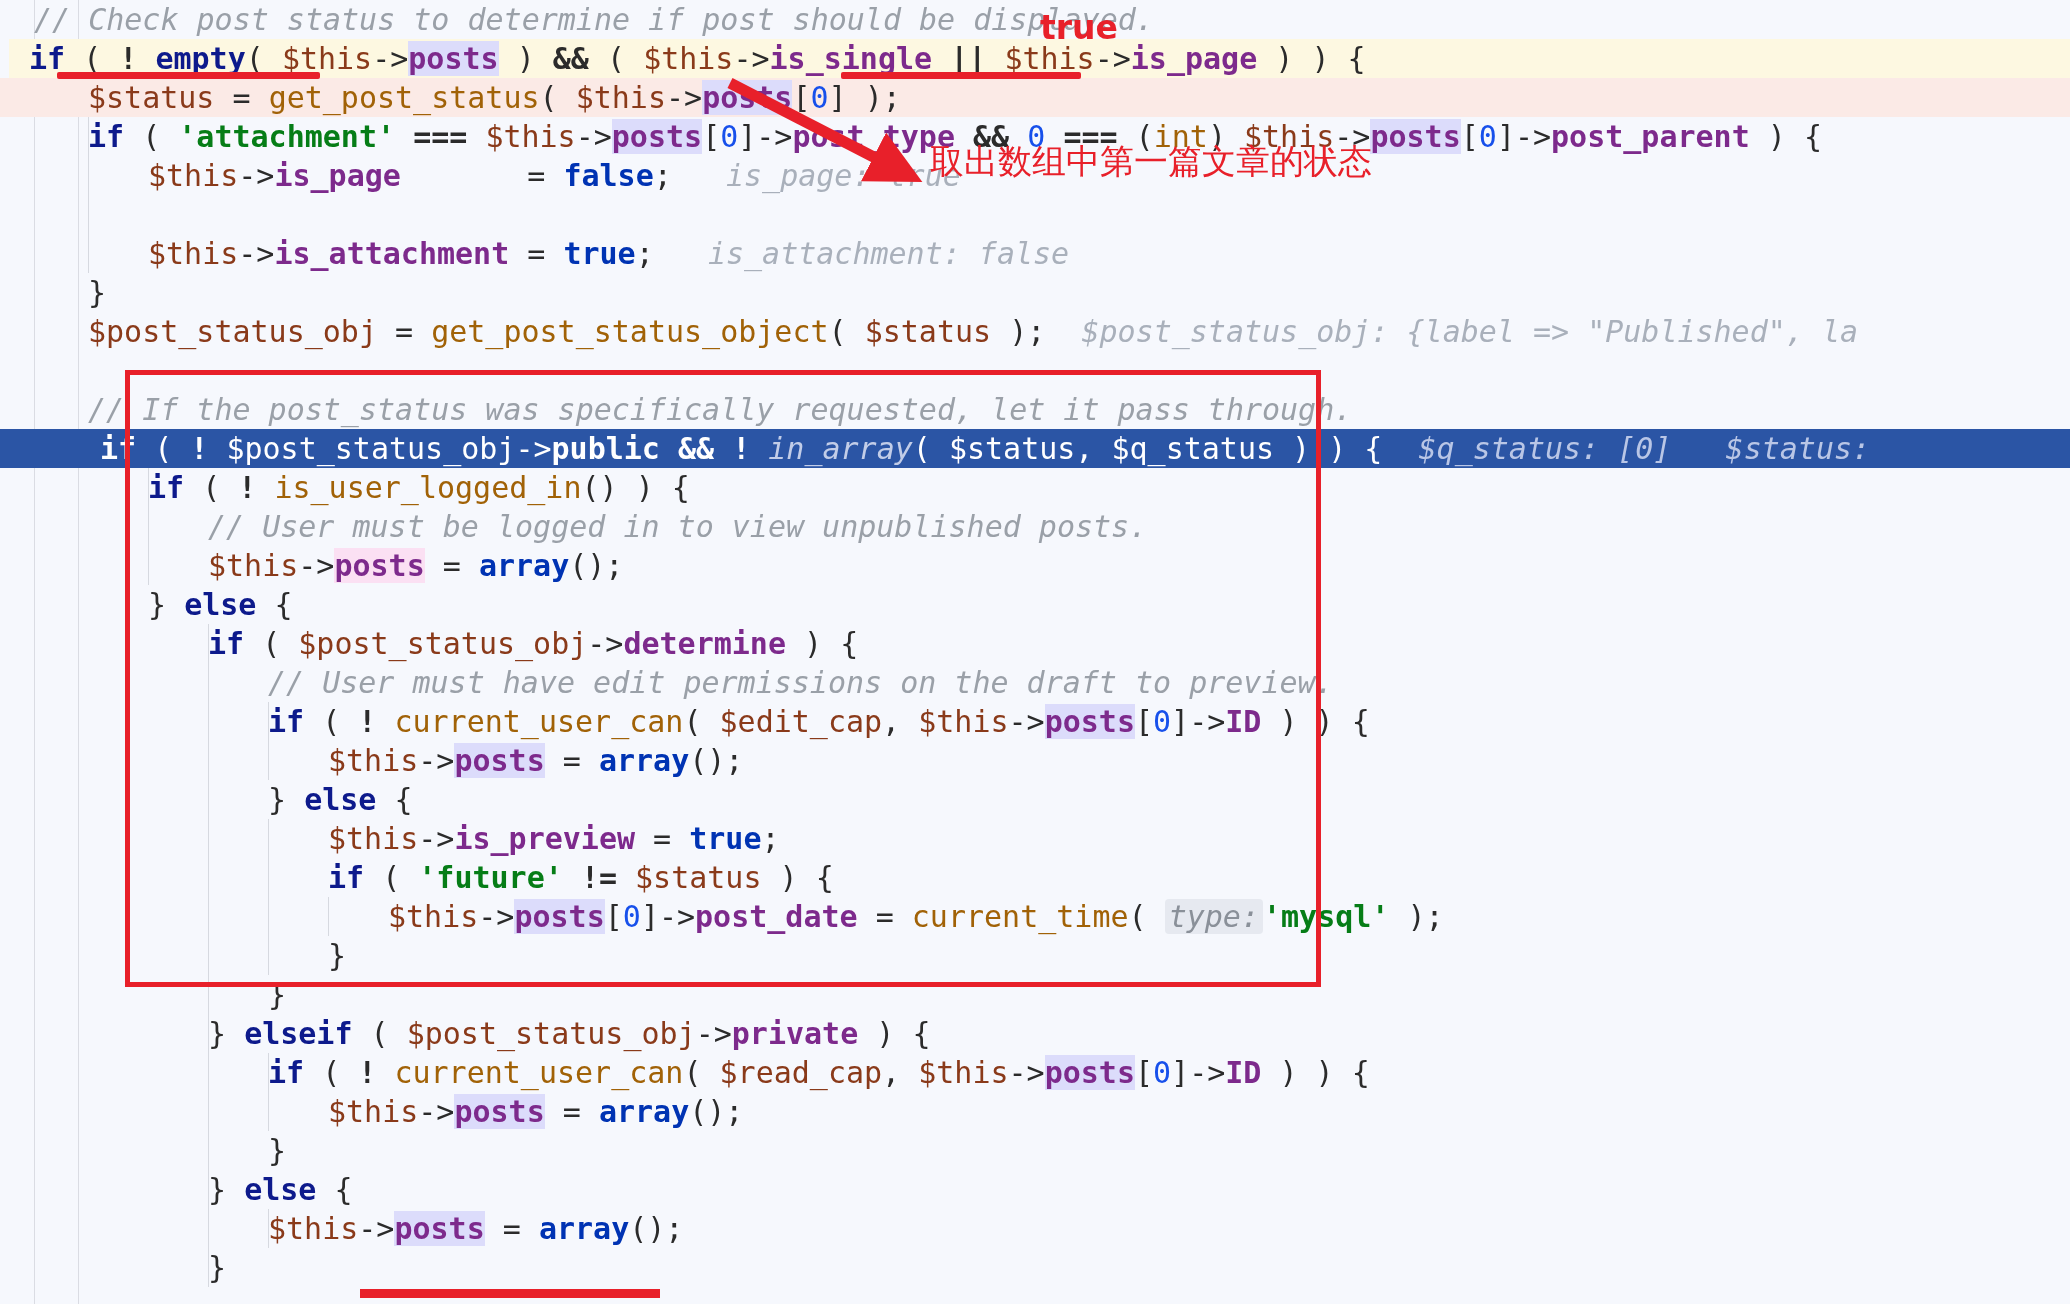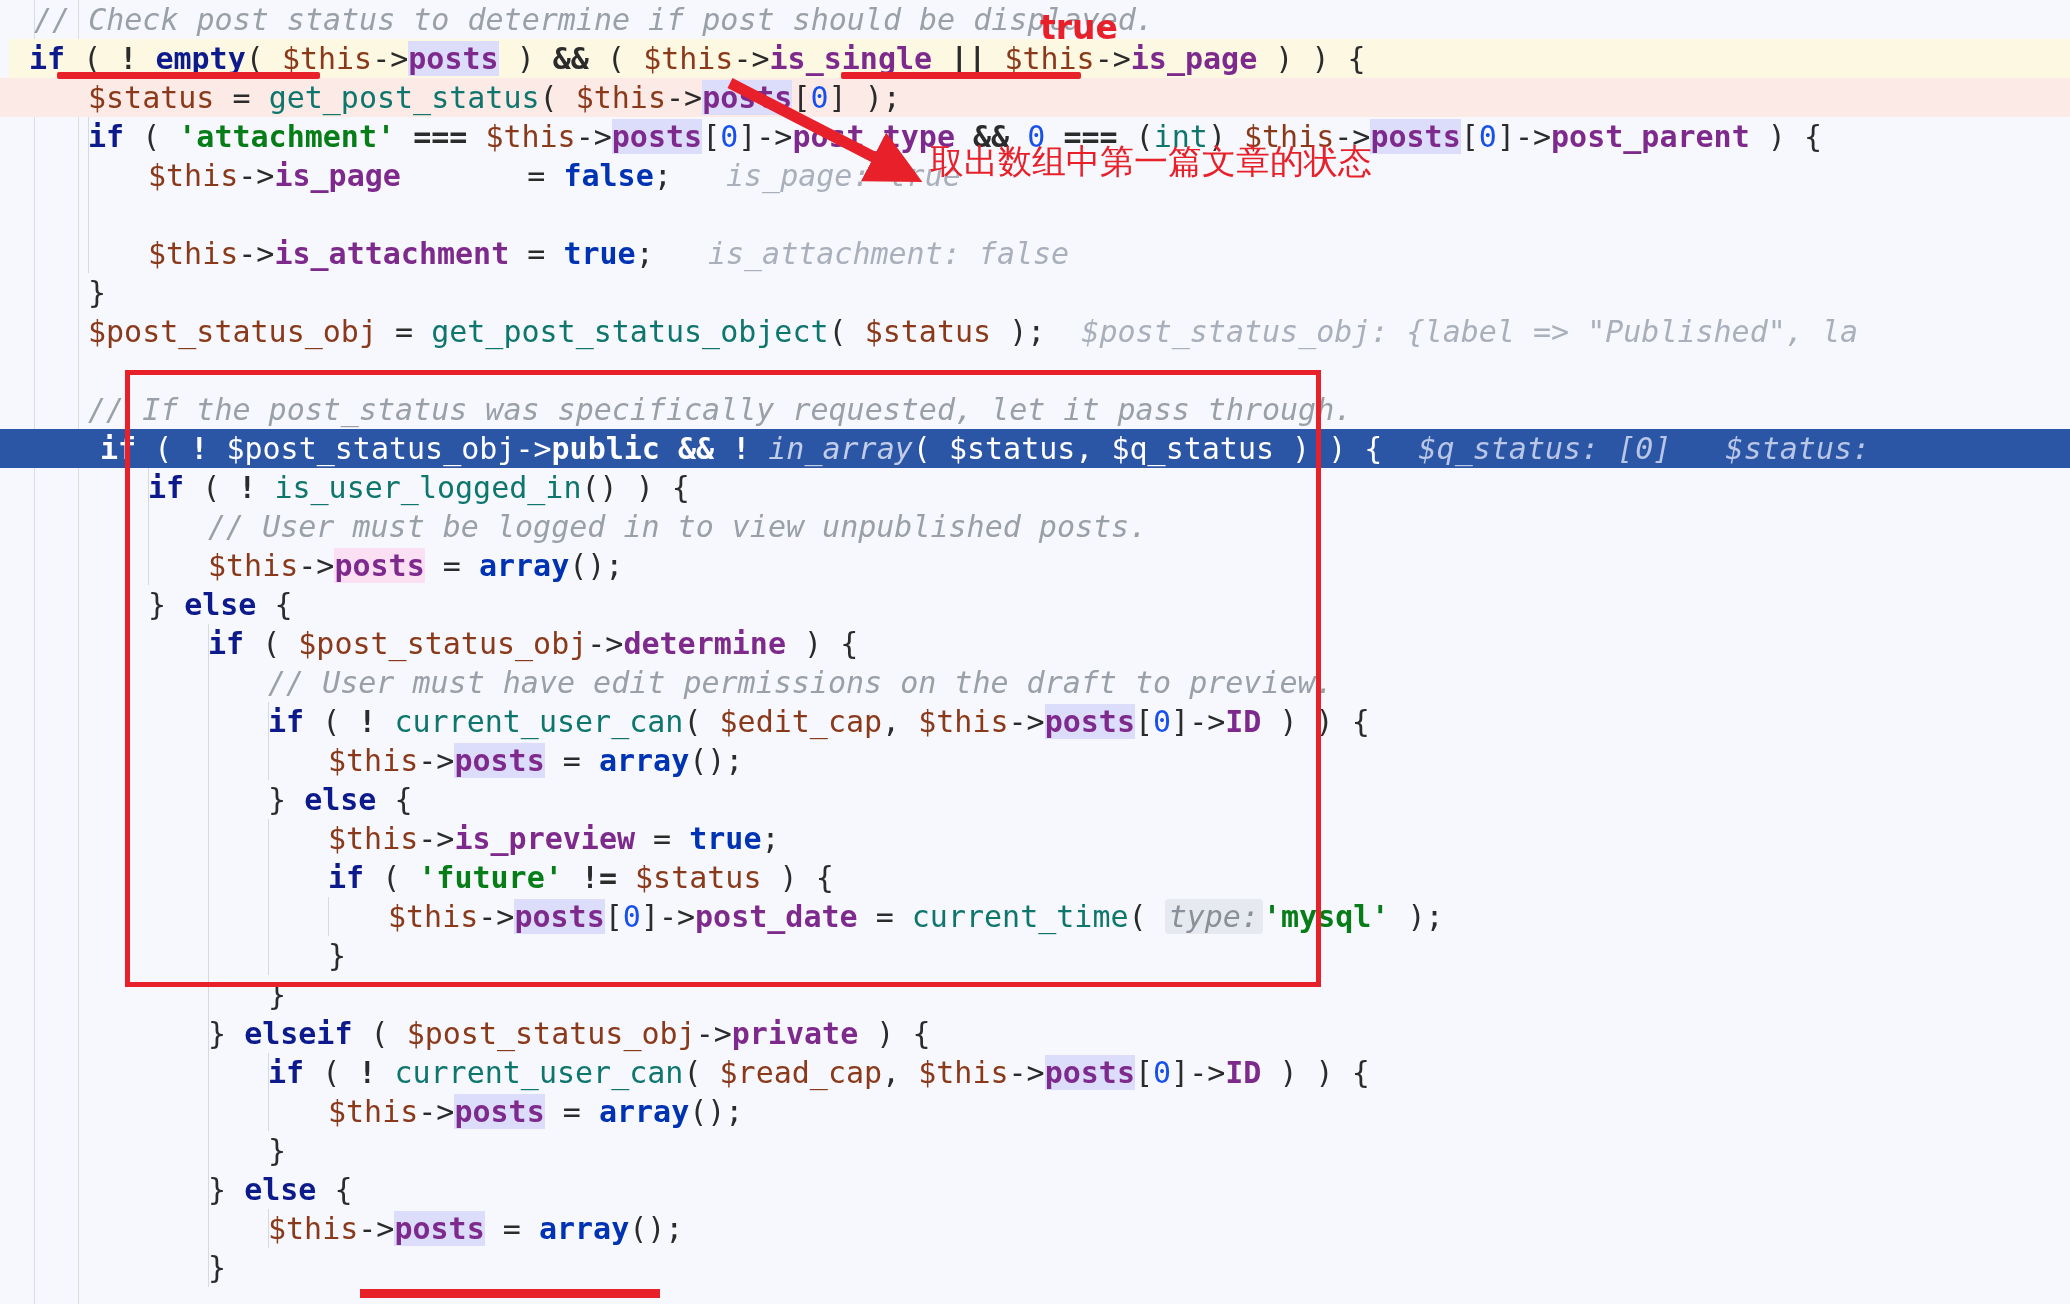--- a/index.html
+++ b/index.html
@@ -59,21 +59,21 @@
     top: 0; height: 39px;
     width: 1px;
     background: #d6d9e0;
   }
 
   
   .kw      { color: #0d1a8c; font-weight: bold; }
   .kw2     { color: #0033b3; font-weight: bold; }
   .var     { color: #8a3a1a; }
   .prop    { color: #7d2a8c; font-weight: bold; }
-  .fn      { color: #0f766e; }
+  .fn      { color: #a16207; }
   .num     { color: #1750eb; }
   .str     { color: #067d17; font-weight: bold; }
   .punct   { color: #2b2b2b; }
   .cmt     { color: #9aa0a8; font-style: italic; }
   .hint    { color: #a9b0bb; font-style: italic; }
   .op      { color: #2b2b2b; font-weight: bold; }
   .sel-lav { background: #dcdcfb; }
   .sel-pink{ background: #fbe0f3; }
   .typechip {
     background: #e6e9f0;

